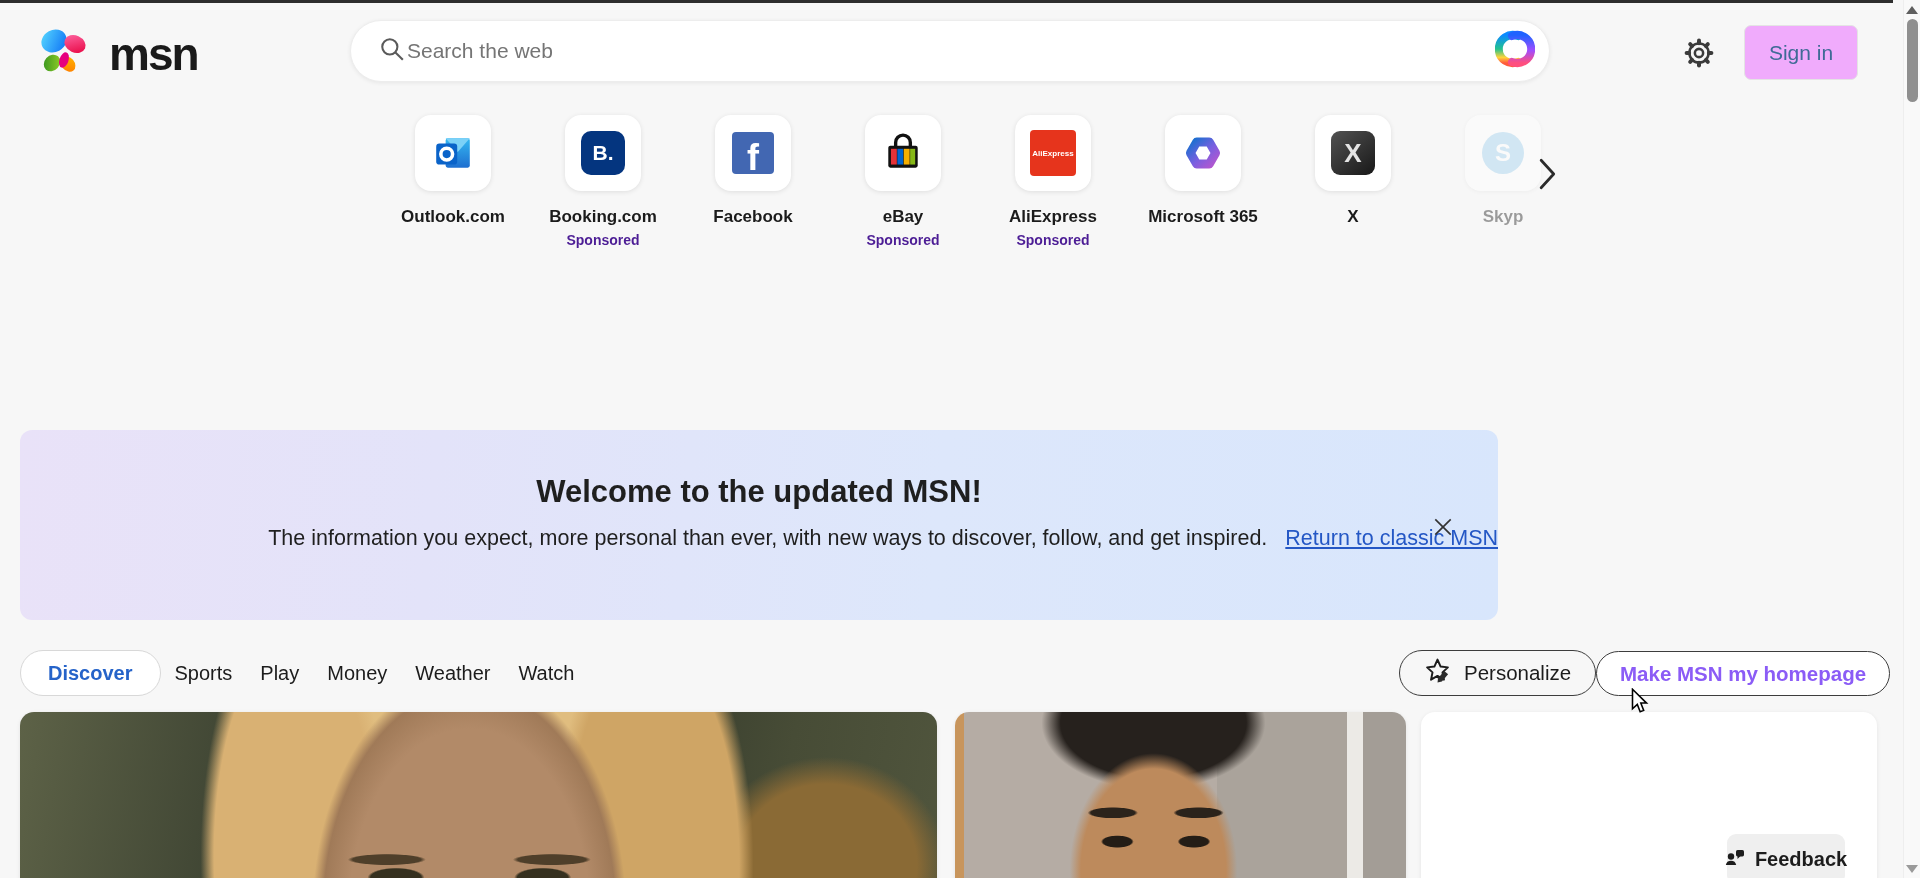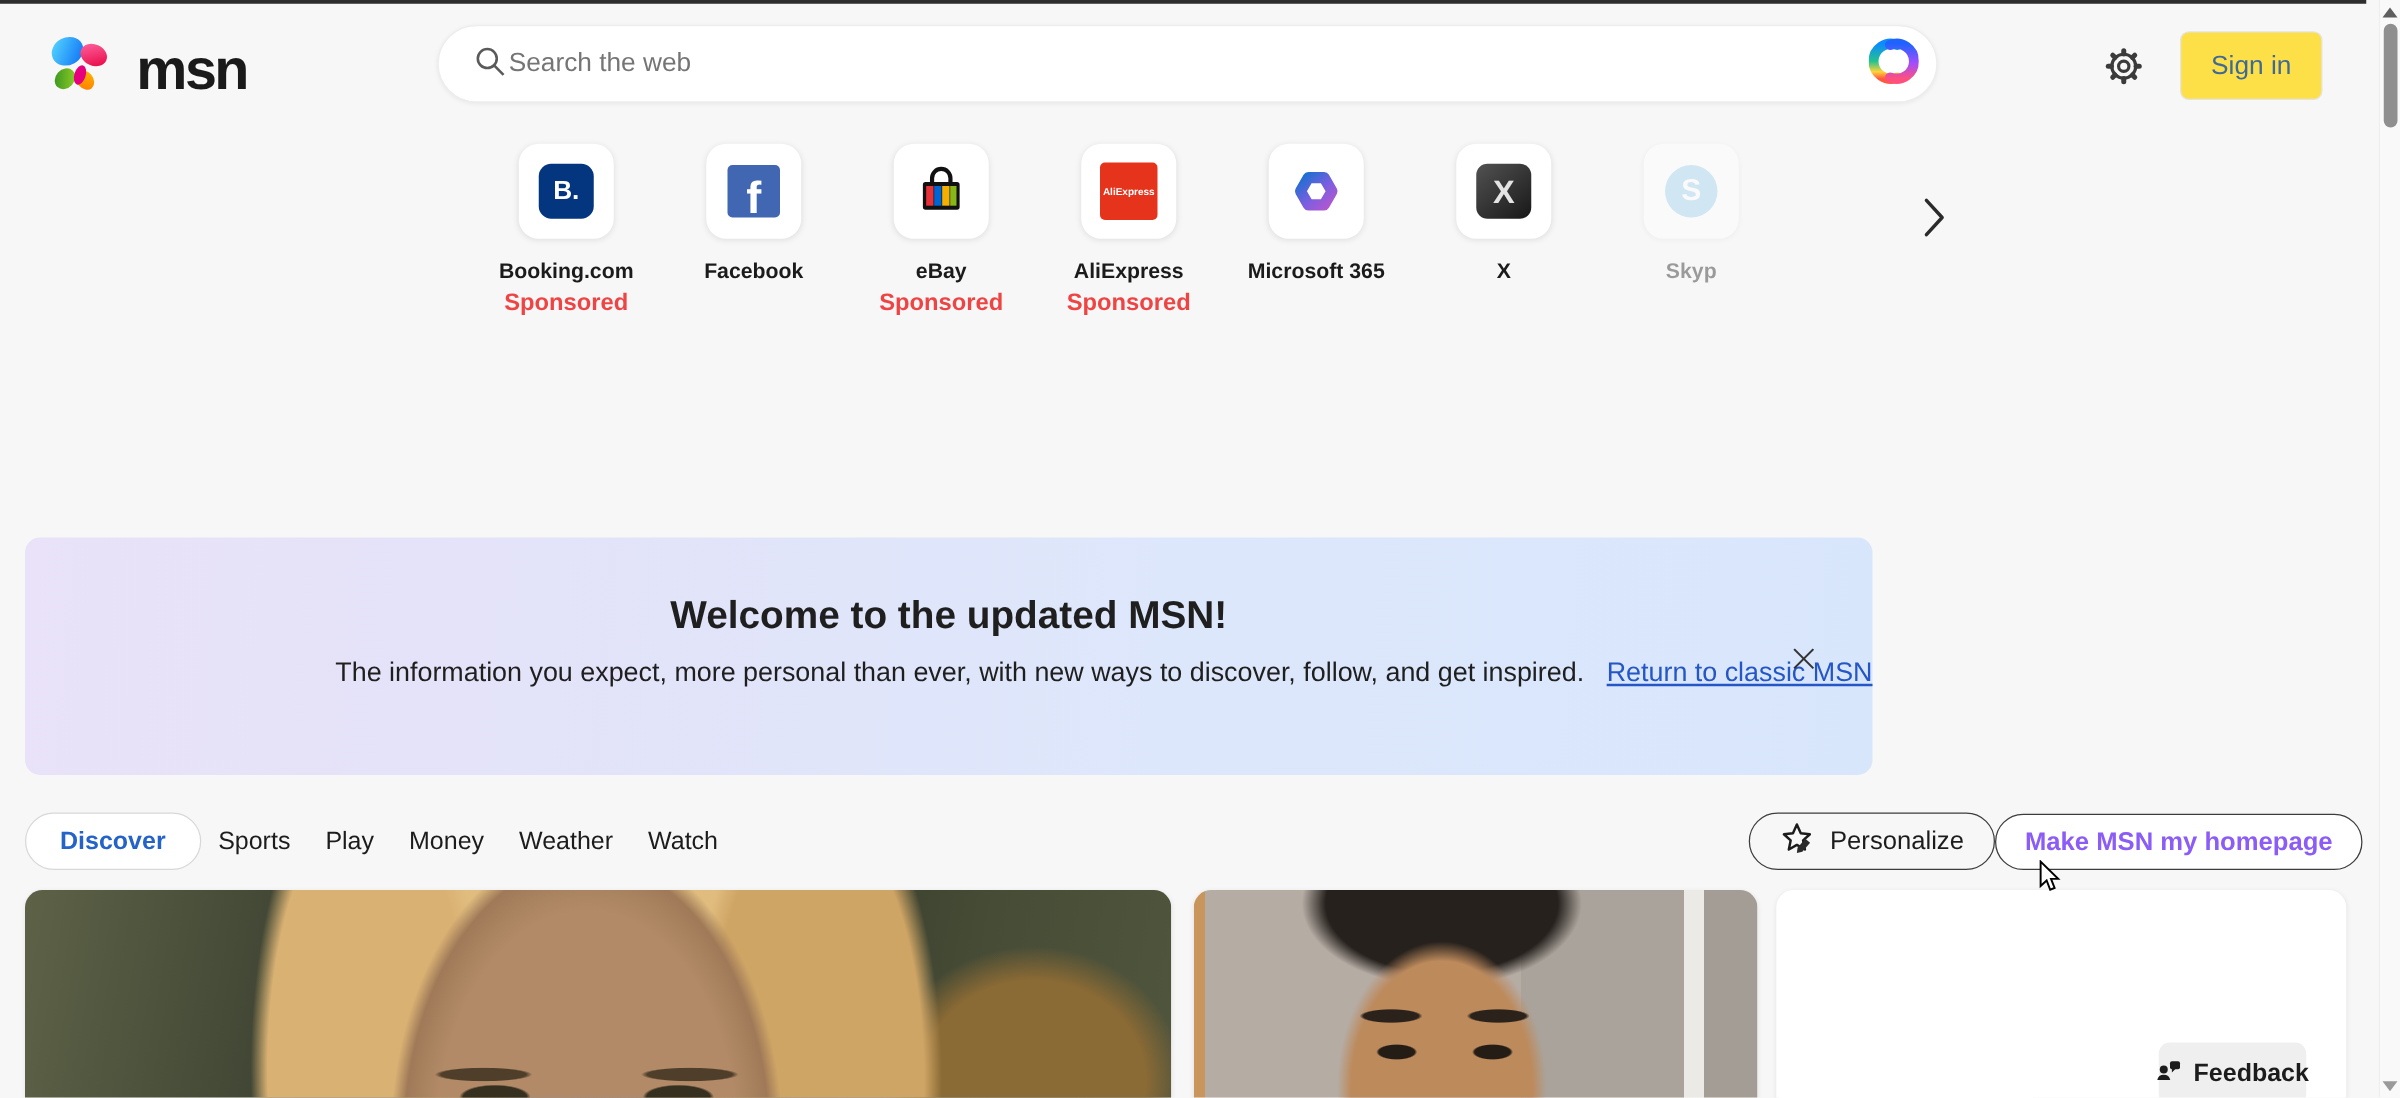--- a/index.html
+++ b/index.html
@@ -25,35 +25,35 @@
   .search-input {
     flex:1; border:none; outline:none; background:transparent;
     font-size:21px; color:#333; 
     font-family:"Liberation Sans", sans-serif;
   }
   .search-input::placeholder { color:#757575; }
 
   .gear-btn { position:absolute; left:1683px; top:37px; width:32px; height:32px; cursor:pointer; }
   .signin-btn {
     position:absolute; left:1744px; top:25px; width:114px; height:55px;
-    background:#fde047; border:1px solid #e4e4e4; border-radius:7px;
+    background:#f0abfc; border:1px solid #e4e4e4; border-radius:7px;
     display:flex; align-items:center; justify-content:center;
     font-size:21px; color:#3f6a96; cursor:pointer;
   }
 
   
   .quick-links { position:absolute; left:378px; top:115px; display:flex; }
   .ql-item { width:150px; display:flex; flex-direction:column; align-items:center; cursor:pointer; }
   .ql-tile {
     width:76px; height:76px; background:#fff; border-radius:16px;
     box-shadow:0 1px 5px rgba(0,0,0,.10);
     display:flex; align-items:center; justify-content:center;
   }
   .ql-label { margin-top:16px; font-size:17px; font-weight:600; color:#1b1b1b; }
-  .ql-sponsored { margin-top:5px; font-size:19px; font-weight:700; color:#ef4444; }
+  .ql-sponsored { margin-top:5px; font-size:14px; font-weight:700; color:#4c1d95; }
   .ql-item.faded { opacity:.42; }
   .ql-next { position:absolute; left:1538px; top:158px; cursor:pointer; }
 
   .tile-booking { width:44px; height:44px; background:#04357f; border-radius:10px; display:flex; align-items:center; justify-content:center; color:#fff; font-weight:700; font-size:21px; }
   .tile-facebook { width:42px; height:42px; background:#4267b2; border-radius:4px; display:flex; align-items:flex-end; justify-content:center; color:#fff; font-weight:700; font-size:36px; line-height:.92; overflow:hidden; }
   .tile-aliexpress { width:46px; height:46px; background:#e6341c; border-radius:4px; display:flex; align-items:center; justify-content:center; color:#fff; font-weight:700; font-size:8px; }
   .tile-x { width:44px; height:44px; background:linear-gradient(140deg,#525252,#181818); border-radius:9px; display:flex; align-items:center; justify-content:center; color:#e4e4e4; font-weight:700; font-size:26px; }
   .tile-skype { width:42px; height:42px; background:#9ed0ee; border-radius:50%; display:flex; align-items:center; justify-content:center; color:#fff; font-weight:700; font-size:24px; }
 
   
@@ -212,20 +212,37 @@
     </g>
   </svg>
 </div>
 
 <div class="signin-btn">
   <span>Sign in</span>
 </div>
 
 <div class="quick-links">
 
+  <div class="ql-item">
+    <div class="ql-tile">
+      <svg width="42" height="42" viewBox="0 0 40 40">
+        <defs>
+            <linearGradient id="ol" x1="0" y1="0" x2="0" y2="1">
+              <stop offset="0" stop-color="#35b8f1"></stop>
+              <stop offset="1" stop-color="#1e6fd0"></stop>
+            </linearGradient>
+          </defs>
+        <rect x="13" y="6" width="23" height="28" rx="2" fill="url(#ol)"></rect>
+        <path d="M13 6 L24.5 19 L36 6 Z" fill="#7cd1f7"></path>
+        <rect x="4" y="11" width="20" height="20" rx="3" fill="#0a63c9"></rect>
+        <circle cx="14" cy="21" r="5.6" fill="none" stroke="#fff" stroke-width="3.4"></circle>
+      </svg>
+    </div>
+    <div class="ql-label">Outlook.com</div>
+  </div>
 
   <div class="ql-item">
     <div class="ql-tile">
       <div class="tile-booking">
           <span>B.</span>
         </div>
     </div>
     <div class="ql-label">Booking.com</div>
     <div class="ql-sponsored">Sponsored</div>
   </div>

